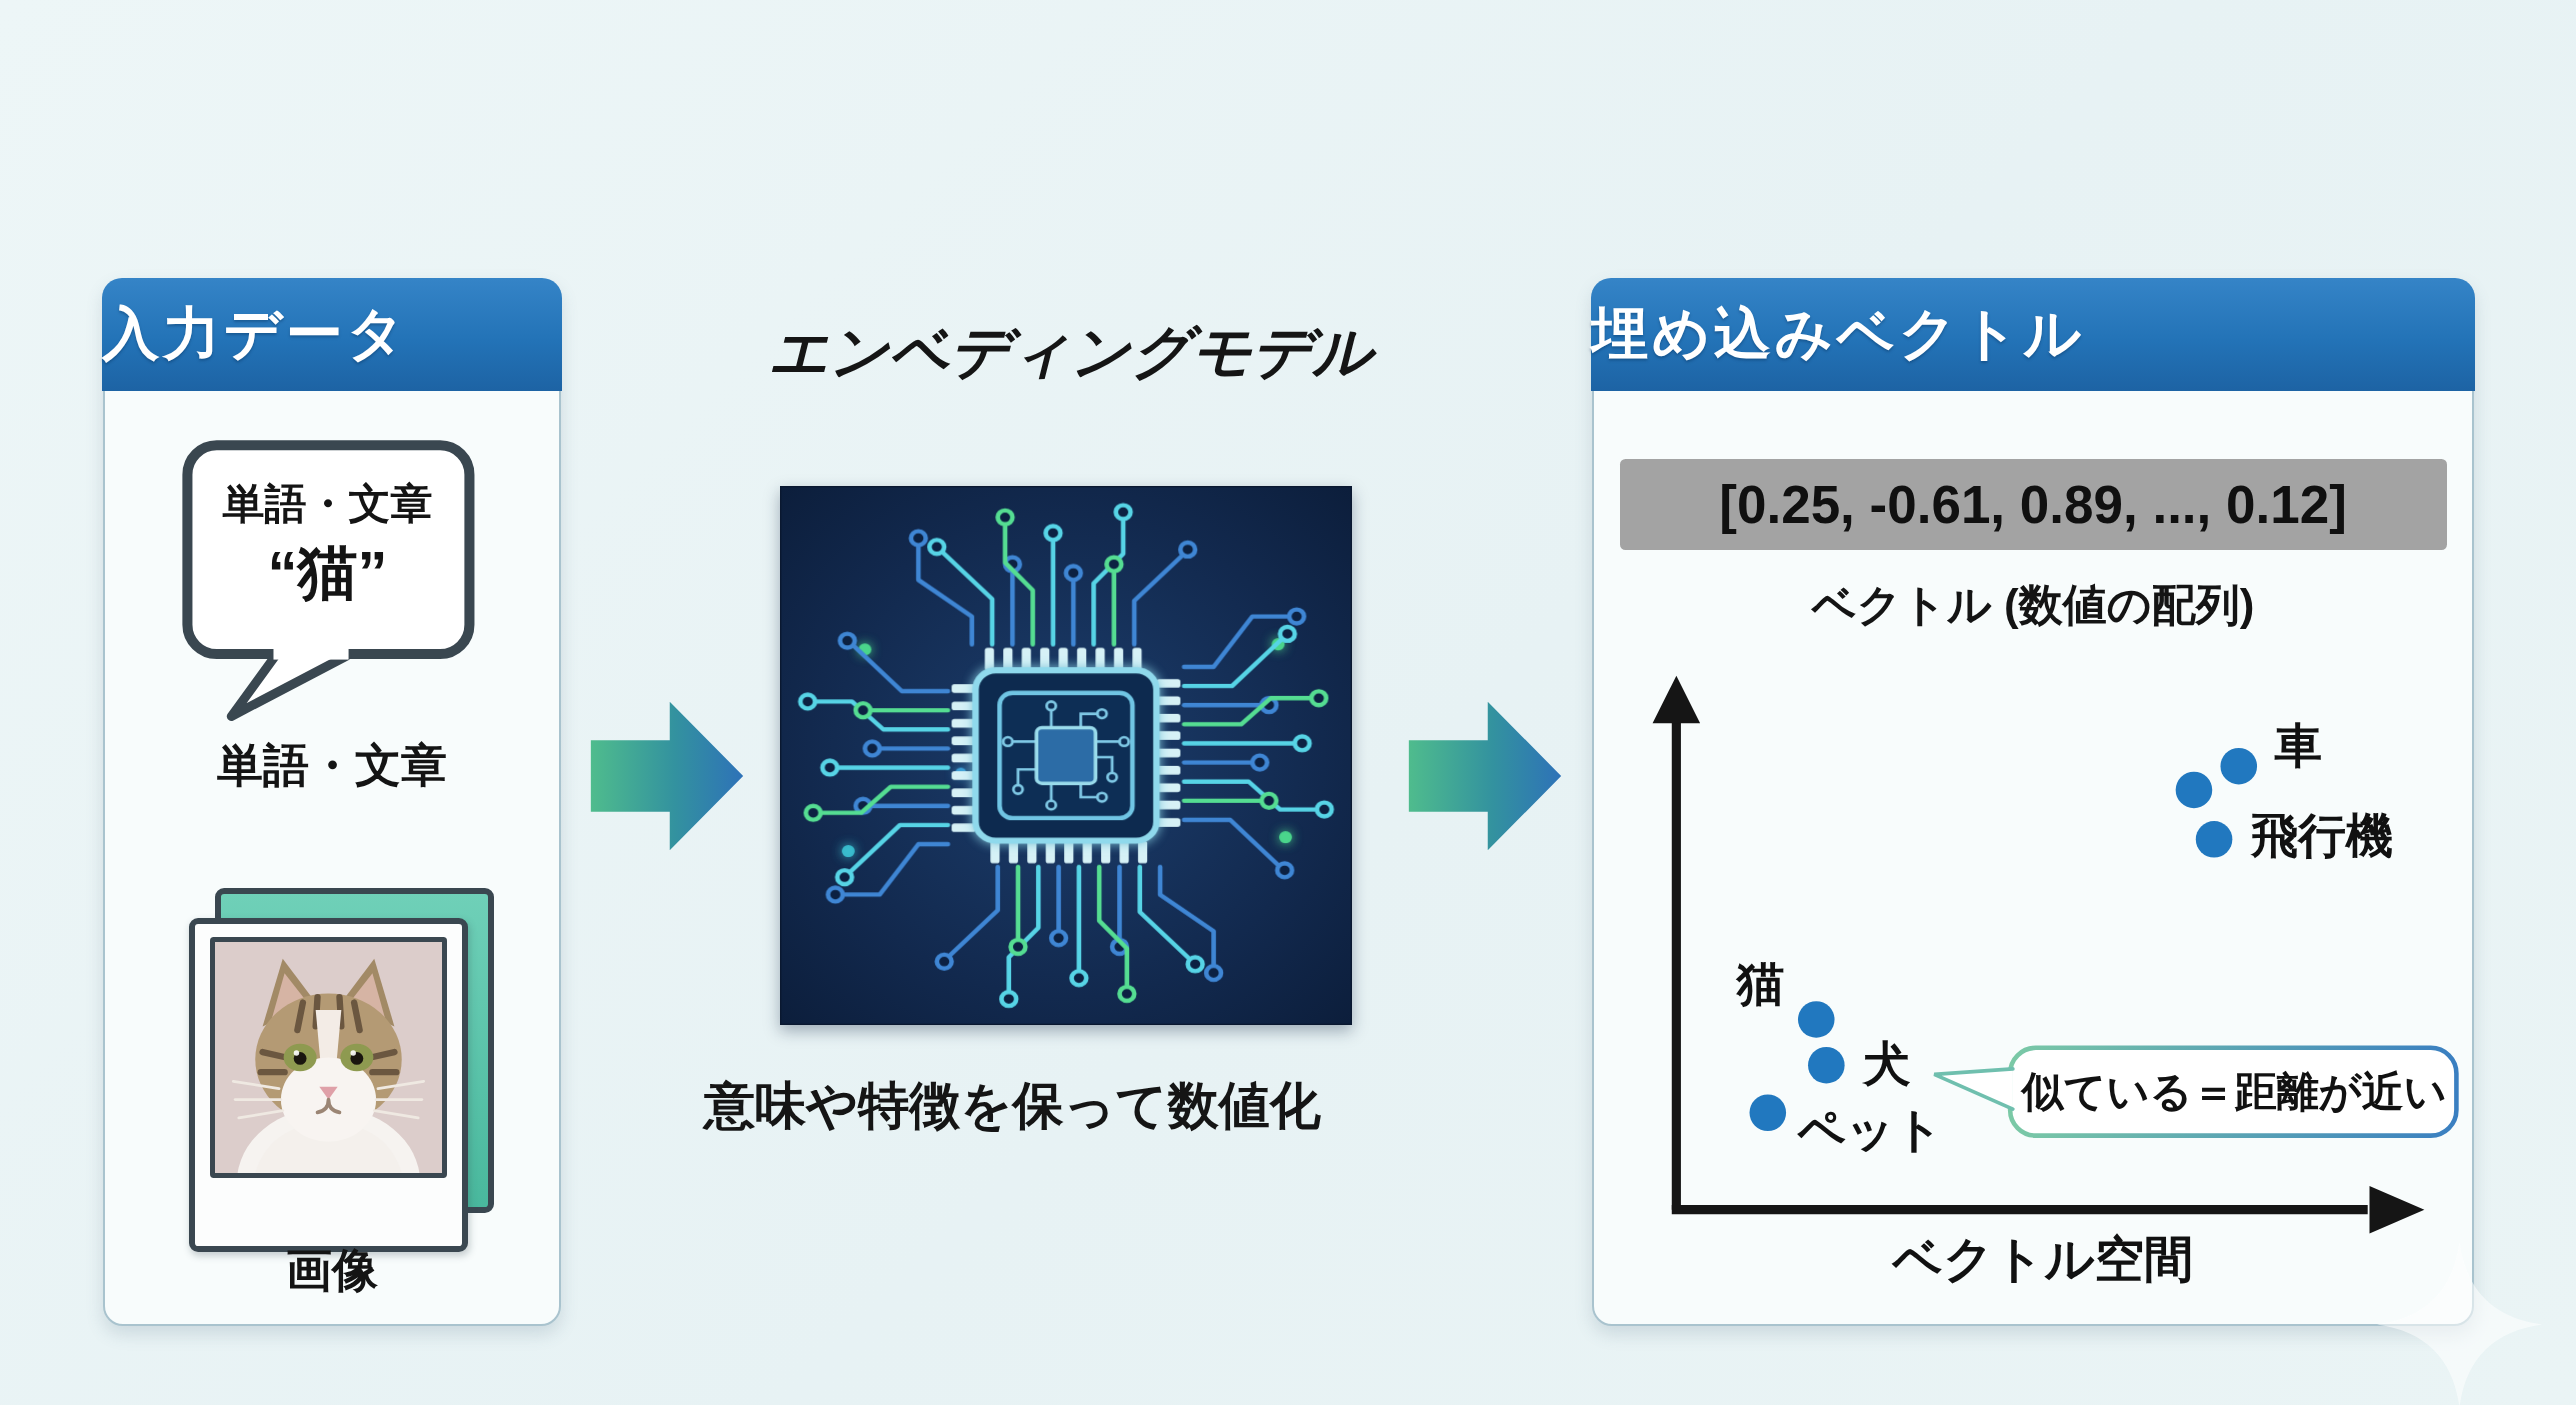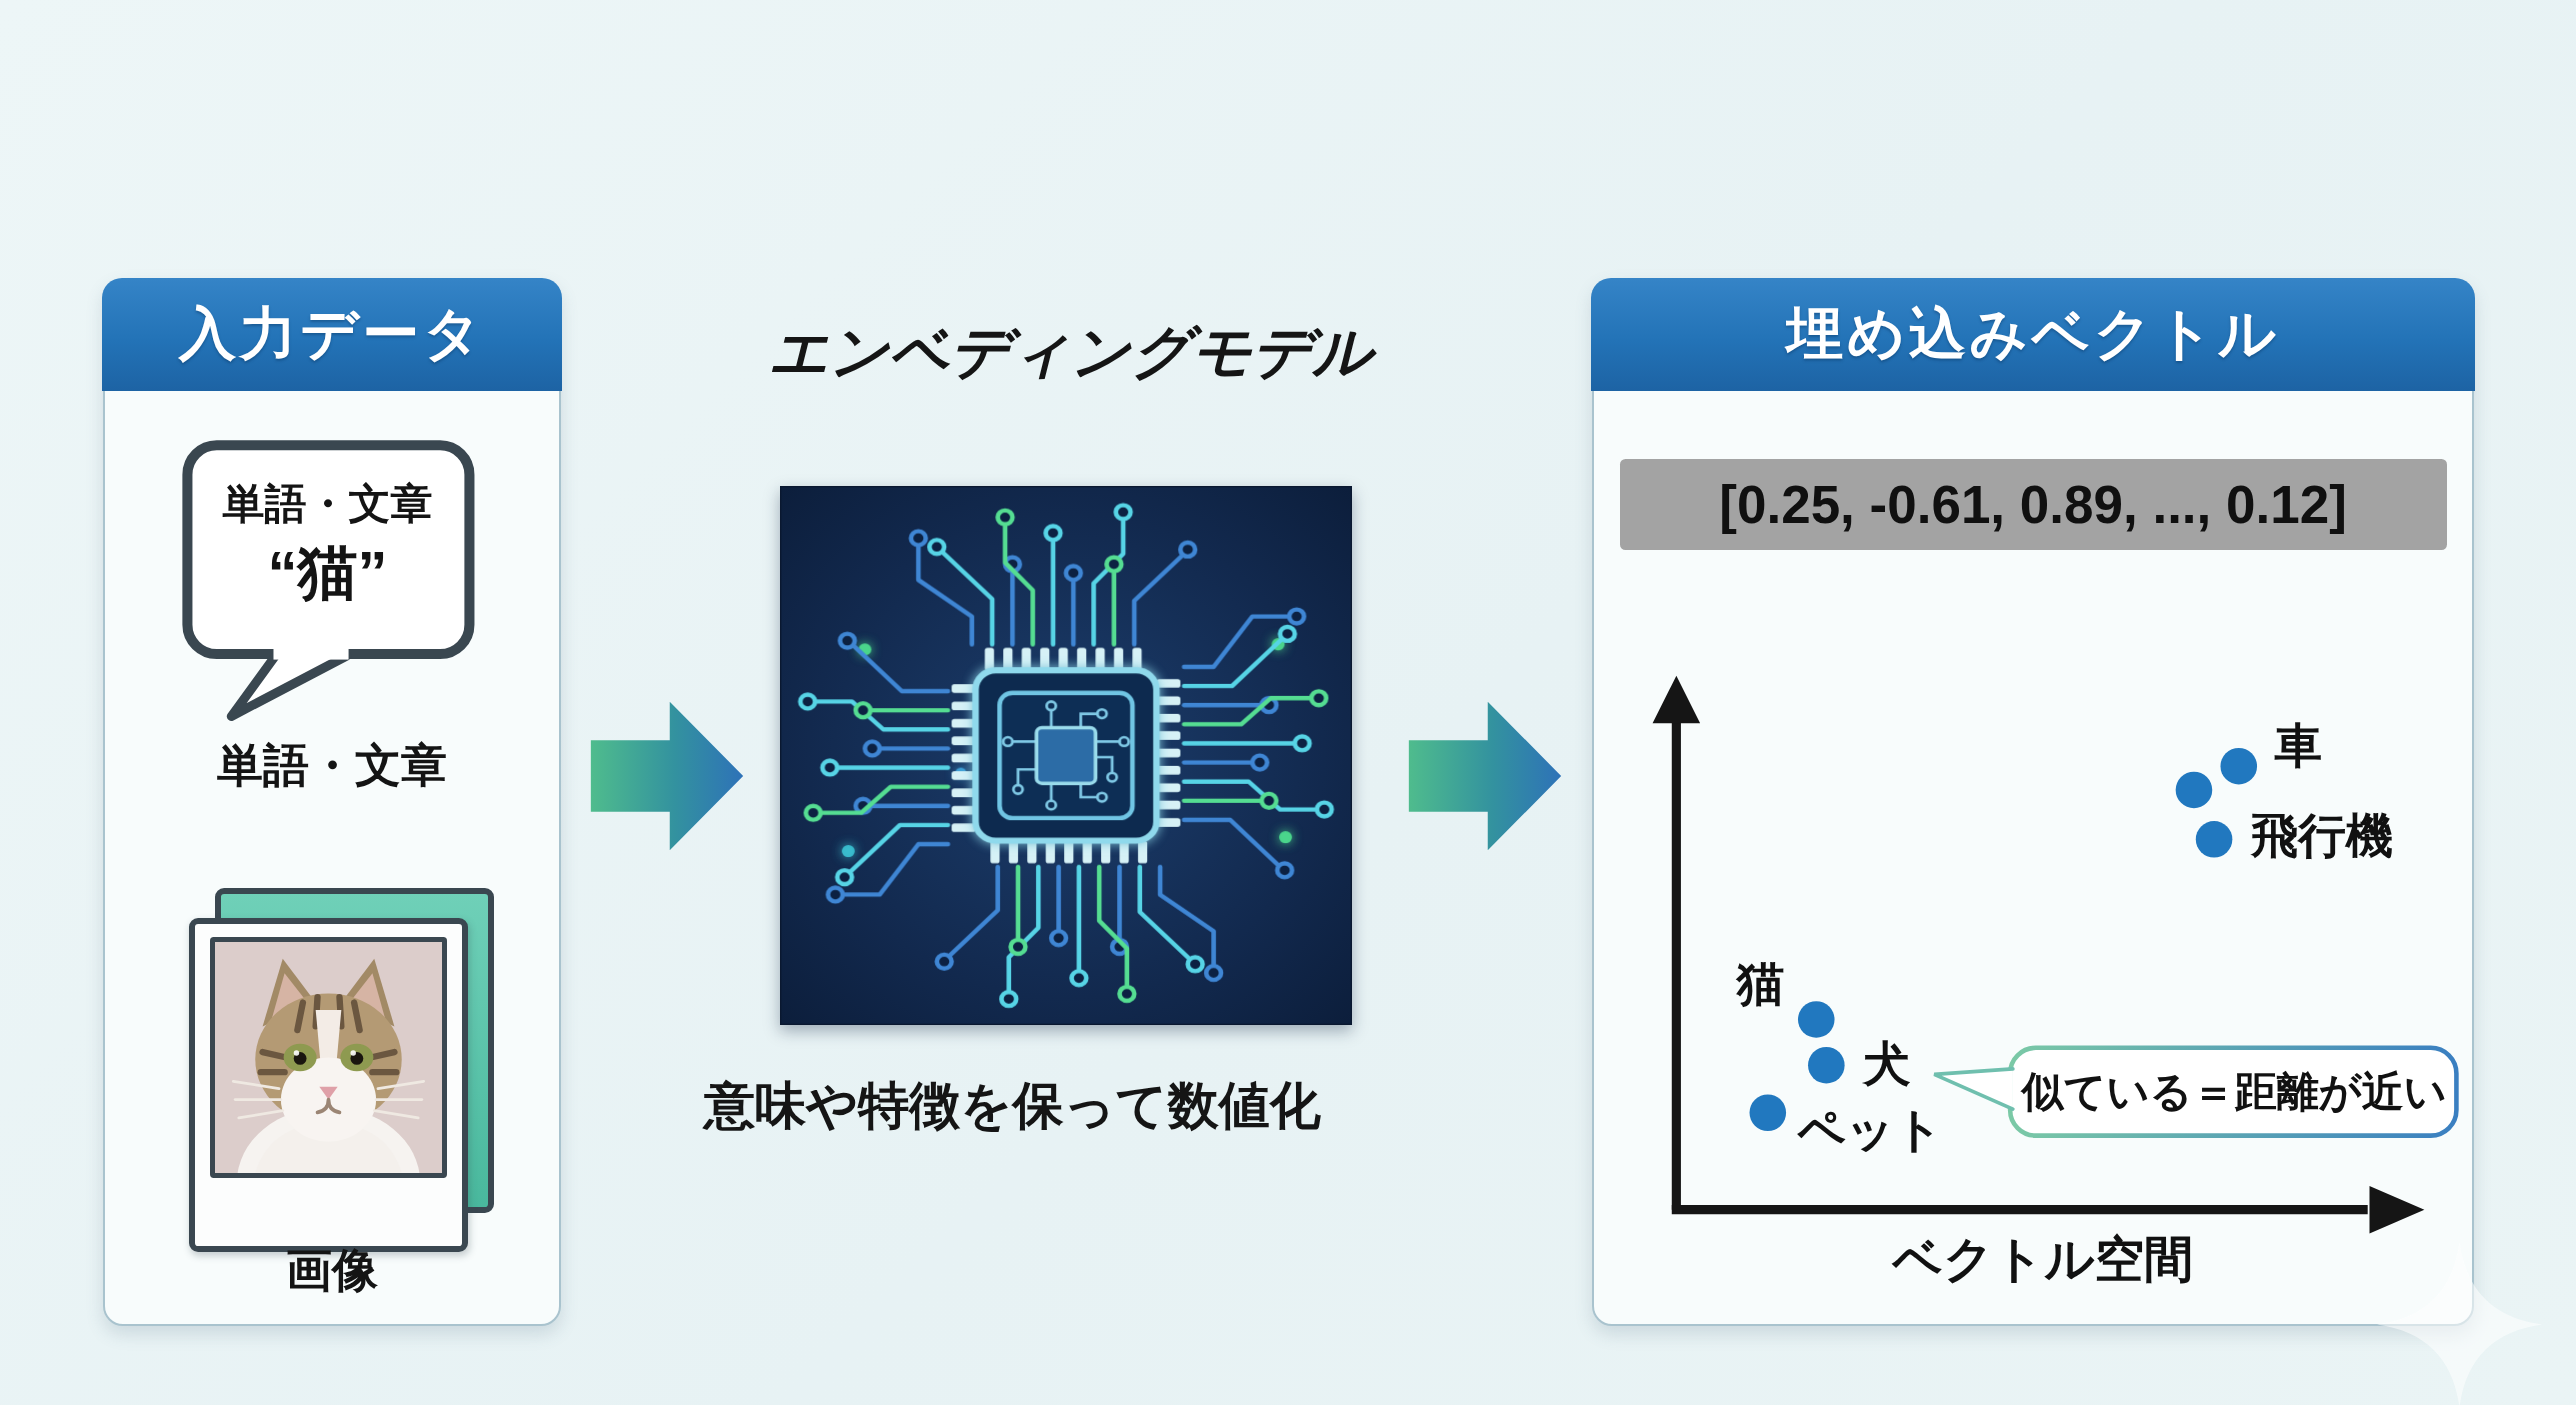--- a/index.html
+++ b/index.html
@@ -6,21 +6,21 @@
   #stage{position:relative;width:2576px;height:1405px;overflow:hidden;
          background:linear-gradient(135deg,#edf6f7 0%,#e7f2f4 55%,#eaf4f5 100%);
          font-family:"Liberation Sans","DejaVu Sans",sans-serif;color:#141414;}
   .abs{position:absolute;}
 
   
   .panel{position:absolute;background:#f8fcfc;border:2.7px solid #a9c3ce;border-radius:20px;
          box-shadow:0 7.3px 16.5px rgba(70,100,120,.18);}
   .panel-header{position:absolute;left:-2.7px;top:-2.7px;right:-2.7px;height:113px;
          background:linear-gradient(180deg,#3584c7 0%,#2373b7 55%,#1d63a4 100%);
-         border-radius:20px 20px 0 0;display:flex;align-items:center;justify-content:center;
+         border-radius:20px 20px 0 0;display:flex;align-items:center;
          color:#fff;font-size:57px;font-weight:bold;letter-spacing:3.7px;
          text-shadow:0 1.8px 2.7px rgba(0,40,80,.35);}
 
   
   .bubble-wrap{position:absolute;left:75px;top:157px;width:306px;height:293px;}
   .bubble-line1{position:absolute;left:0;top:38px;width:295px;text-align:center;
                 font-size:42px;font-weight:bold;}
   .bubble-line2{position:absolute;left:0;top:95px;width:295px;text-align:center;
                 font-size:60px;font-weight:bold;}
   .big-label{position:absolute;left:0;width:100%;text-align:center;
@@ -253,20 +253,21 @@
   <div class="mid-caption">意味や特徴を保って数値化</div>
 
   <div class="panel" style="left:1592px;top:279px;width:878px;height:1043px;">
     <div class="panel-header">
       <span>埋め込みベクトル</span>
     </div>
 
     <div class="vector-box">
       <span>[0.25, -0.61, 0.89, ..., 0.12]</span>
     </div>
+    <div class="vector-caption">ベクトル (数値の配列)</div>
 
     <div class="plot">
       <svg width="878" height="663" viewBox="0 0 960 725">
         <defs>
           <linearGradient id="cg" x1="0" y1="0" x2="1" y2="0">
             <stop offset="0" stop-color="#7bc9a6"></stop>
               <stop offset="1" stop-color="#3a7fc1"></stop>
           </linearGradient>
         </defs>
 

